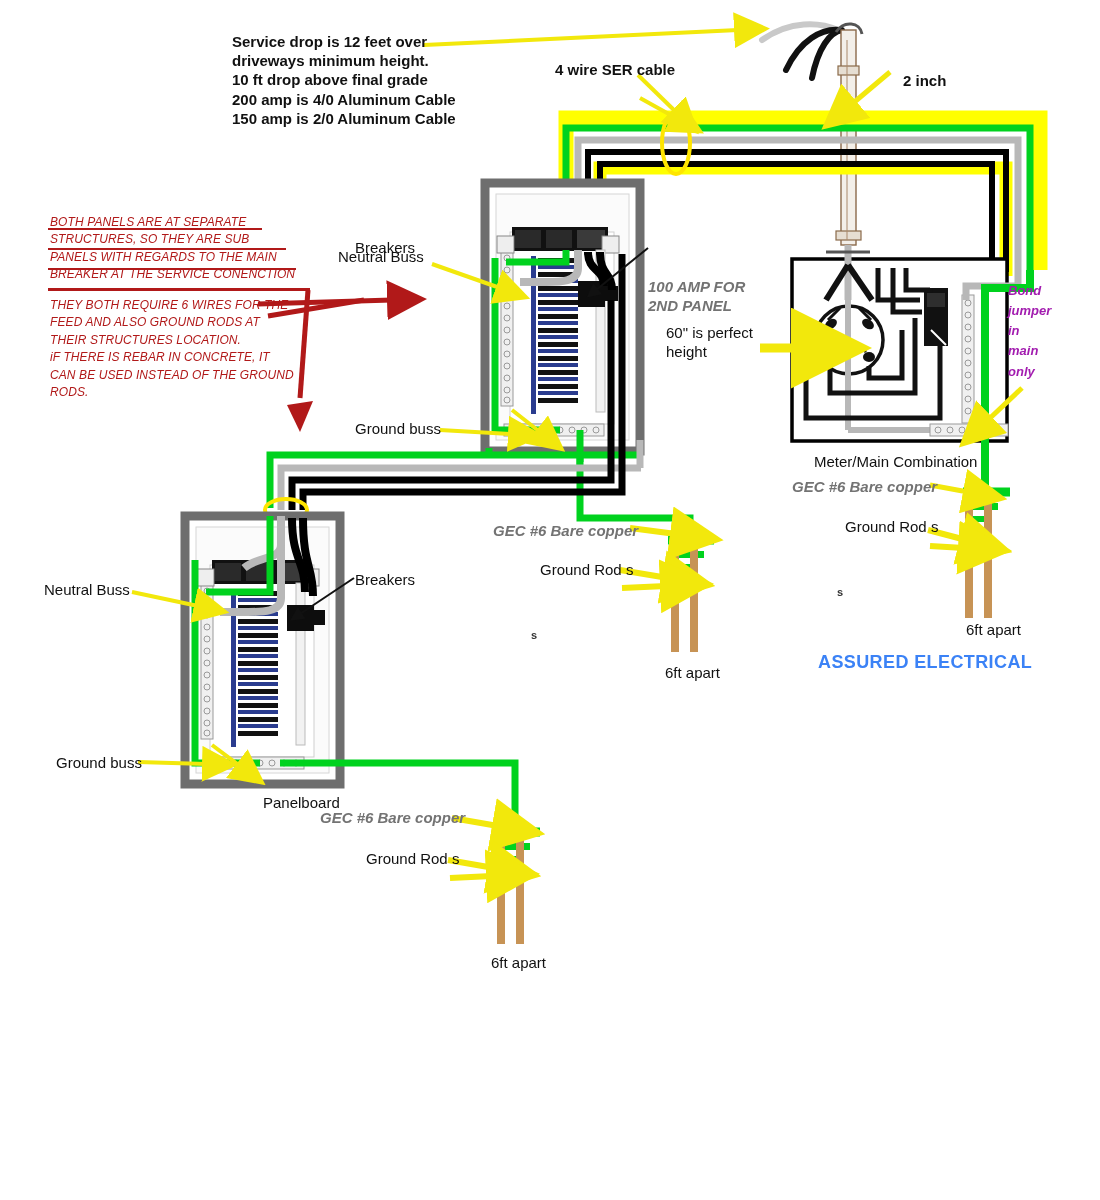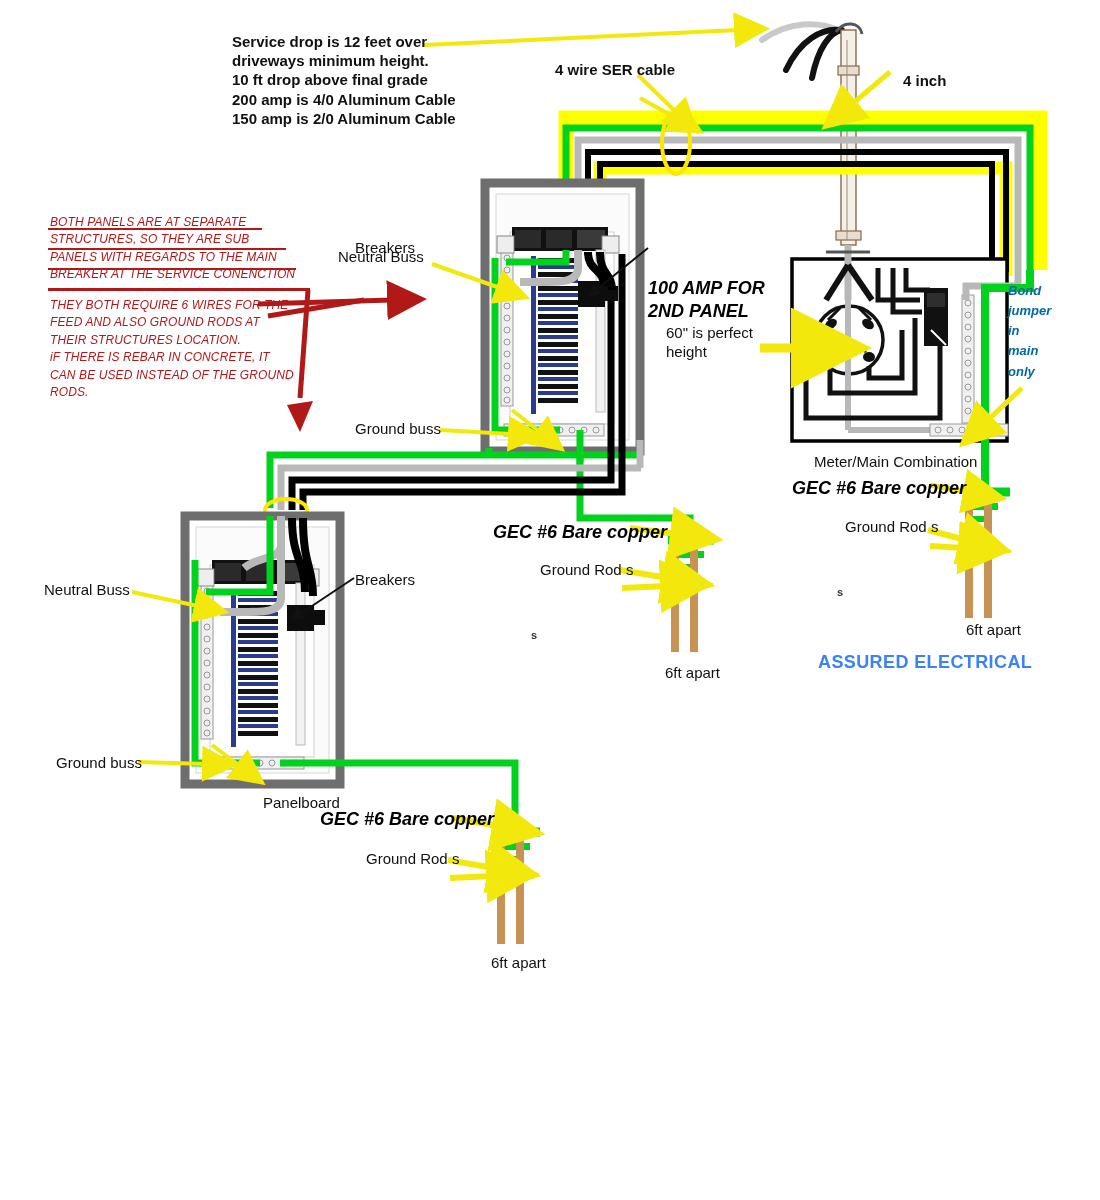--- a/index.html
+++ b/index.html
@@ -2,24 +2,24 @@
 <html><head>
 <meta charset="utf-8">
 <style>
   html,body{margin:0;padding:0;background:#ffffff;}
   body{width:1100px;height:1200px;position:relative;overflow:hidden;
        font-family:"Liberation Sans",sans-serif;color:#000;}
   #stage{position:absolute;left:0;top:0;width:935px;height:1200px;}
   .lbl{position:absolute;white-space:pre;line-height:1.28;}
   .t-black{color:#111;font-size:15px;font-weight:700;}
   .t-plain{color:#111;font-size:15px;}
-  .t-ital{color:#000000;font-size:18px;font-weight:700;font-style:italic;}
+  .t-ital{color:#737373;font-size:15px;font-weight:700;font-style:italic;}
   .t-red{color:#b11919;font-size:12px;font-weight:400;font-style:italic;
          letter-spacing:.1px;line-height:1.45;}
-  .t-green{color:#0369a1;font-size:13px;font-weight:700;font-style:italic;
+  .t-green{color:#a21caf;font-size:13px;font-weight:700;font-style:italic;
            line-height:1.55;}
   .t-wm{color:#3b82f6;font-size:18px;font-weight:700;letter-spacing:.4px;}
   .t-s{color:#333;font-size:11px;font-weight:700;}
   svg{position:absolute;left:0;top:0;overflow:visible;}
 </style>
 </head>
 <body>
 
 <div id="stage">
 
@@ -413,21 +413,21 @@
   </svg>
 
   <div class="lbl t-black" style="left:232px;top:32px;">Service drop is 12 feet over
 driveways minimum height.
 10 ft drop above final grade
 200 amp is 4/0 Aluminum Cable
 150 amp is 2/0 Aluminum Cable</div>
 
   <div class="lbl t-black" style="left:555px;top:53px;margin-top:7px;">4 wire SER cable</div>
 
-  <div class="lbl t-black" style="left:903px;top:71px;">4 inch</div>
+  <div class="lbl t-black" style="left:903px;top:71px;">2 inch</div>
 
   <div class="lbl t-red" style="left:50px;top:214px;">BOTH PANELS ARE AT SEPARATE
 STRUCTURES, SO THEY ARE SUB
 PANELS WITH REGARDS TO THE MAIN
 BREAKER AT THE SERVICE CONENCTION</div>
   <div style="position:absolute;left:48px;top:228px;width:214px;height:2px;
               background:#b11919;"></div>
   <div style="position:absolute;left:48px;top:248px;width:238px;height:2px;
               background:#b11919;"></div>
   <div style="position:absolute;left:48px;top:268px;width:248px;height:2px;

